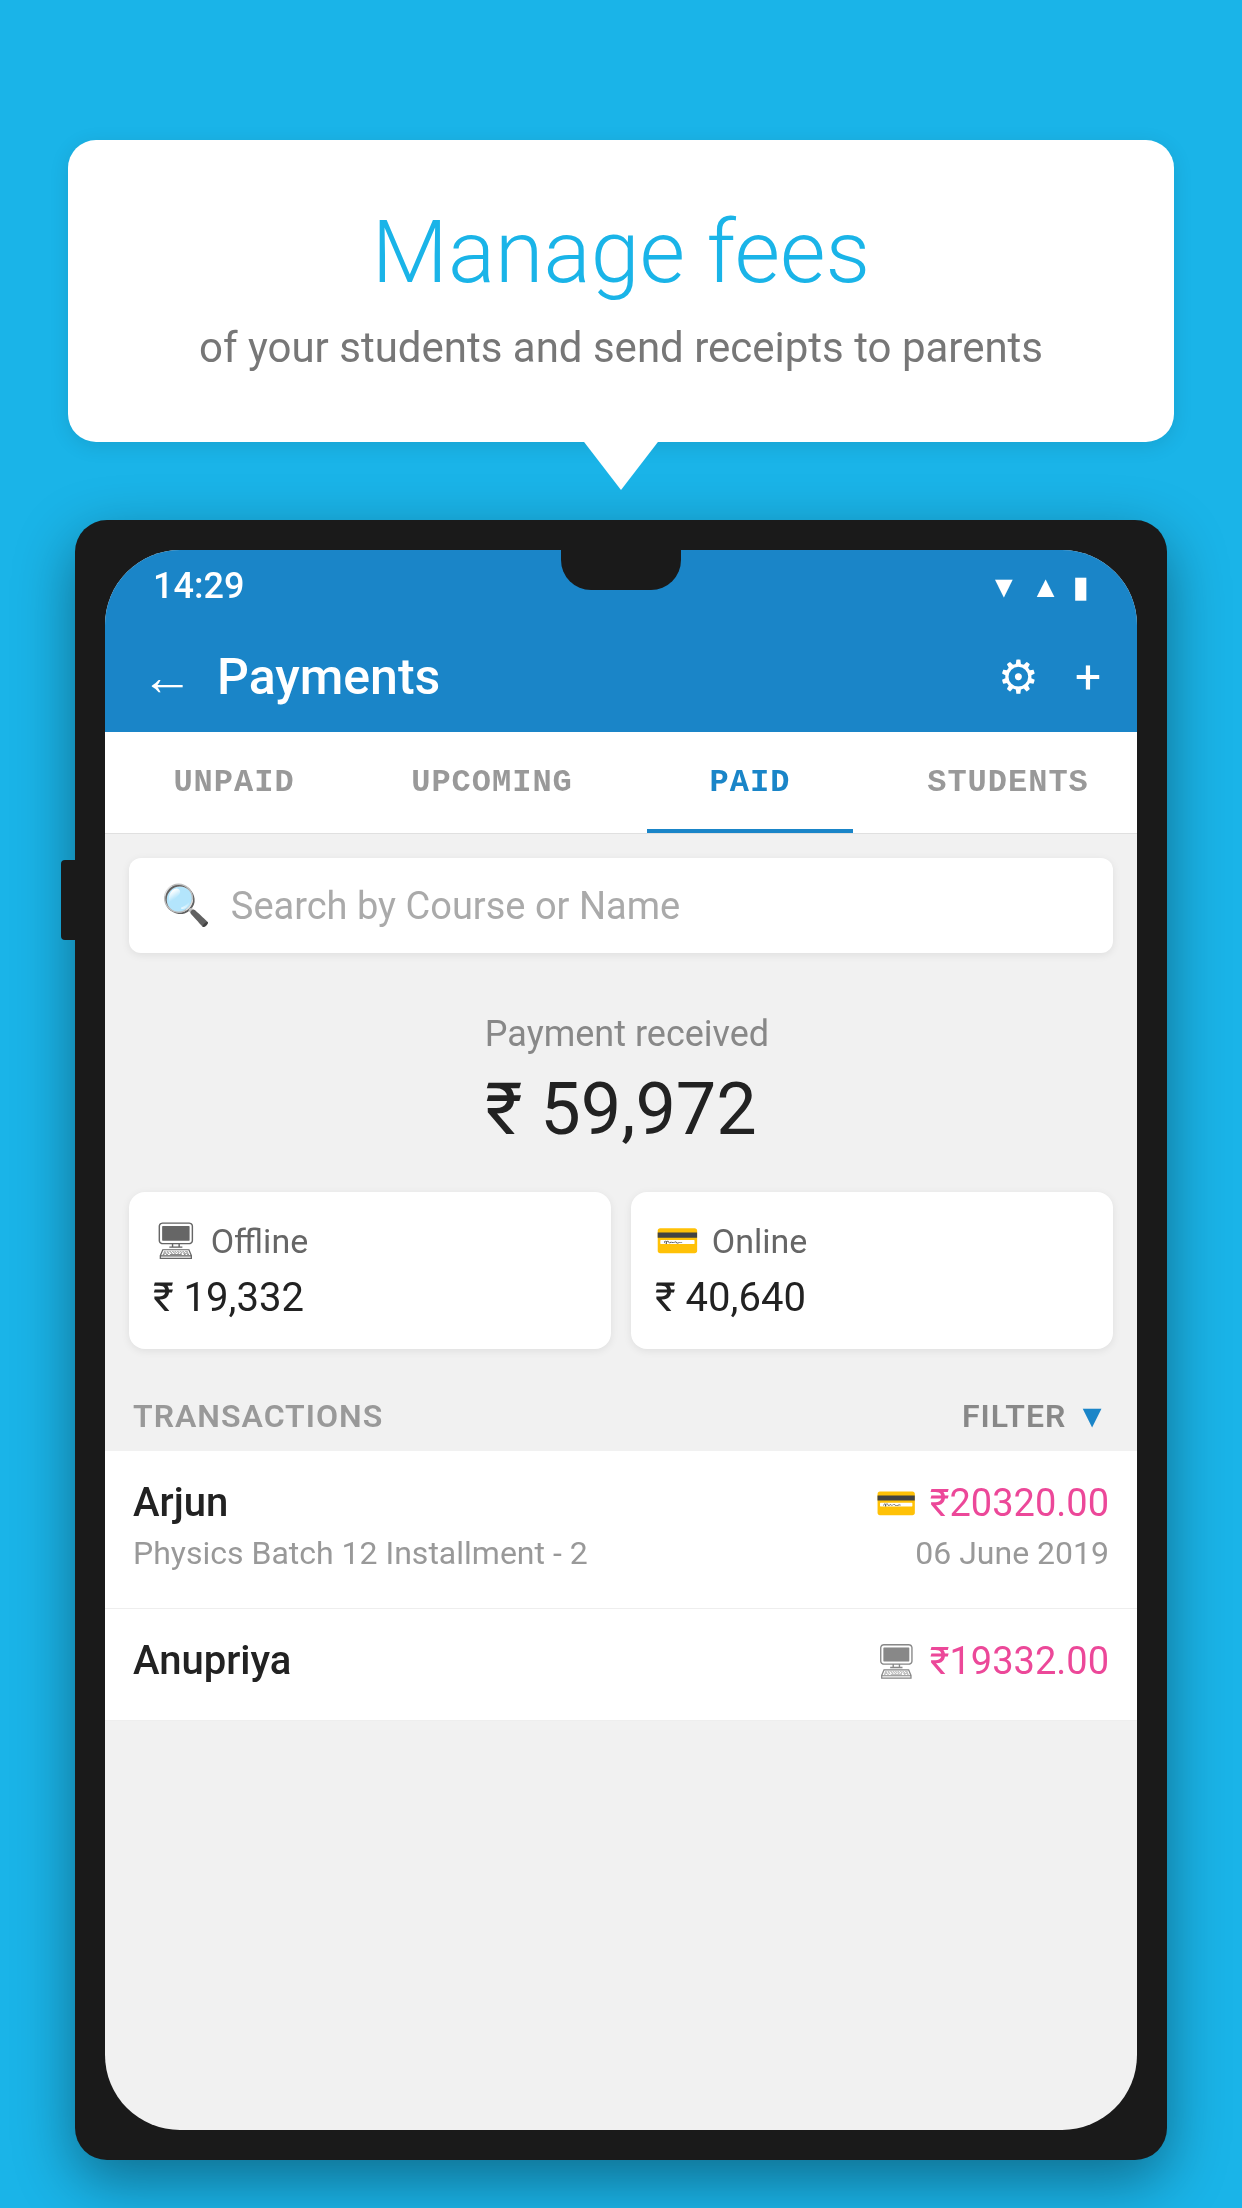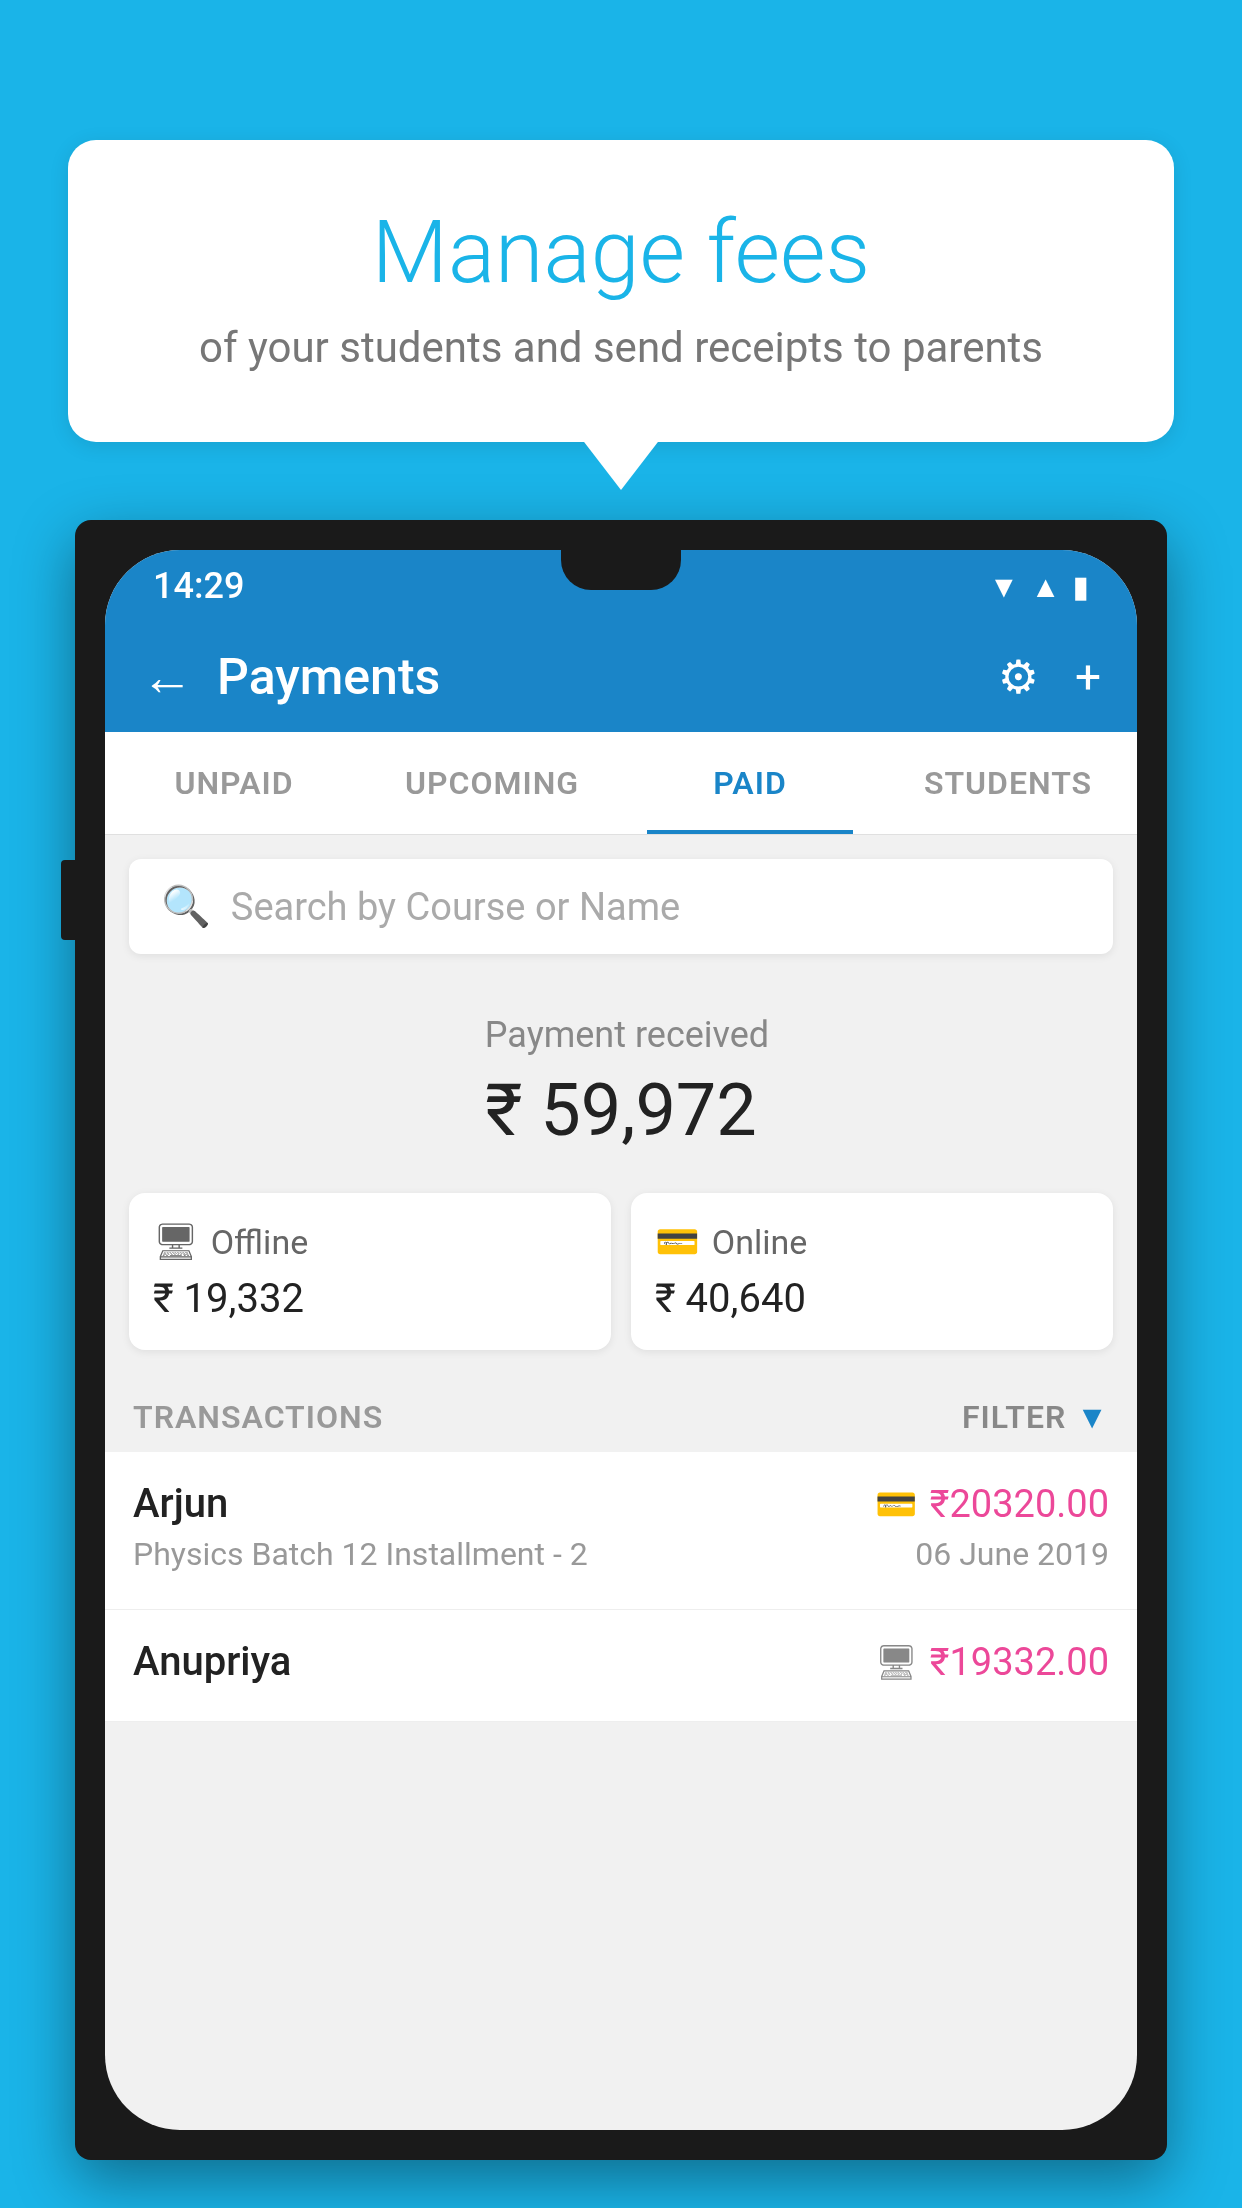--- a/index.html
+++ b/index.html
@@ -63,21 +63,21 @@
       top: 520px;
       left: 75px;
       right: 75px;
       height: 1640px;
     }
 
     .phone-frame {
       width: 100%;
       height: 100%;
       background: #1a1a1a;
-      border-radius: 16px;
+      border-radius: 32px;
       position: relative;
       padding: 30px;
       box-shadow: 0 20px 60px rgba(0,0,0,0.4);
     }
 
     
     .phone-frame::before {
       content: '';
       position: absolute;
       left: -14px;
@@ -182,20 +182,21 @@
     .tab {
       flex: 1;
       text-align: center;
       padding: 32px 8px;
       font-size: 32px;
       font-weight: 600;
       color: #999;
       letter-spacing: 1px;
       cursor: pointer;
       position: relative;
+      font-family: Liberation Mono, monospace;
     }
 
     .tab.active {
       color: #1a85c8;
     }
 
     .tab.active::after {
       content: '';
       position: absolute;
       bottom: 0;

